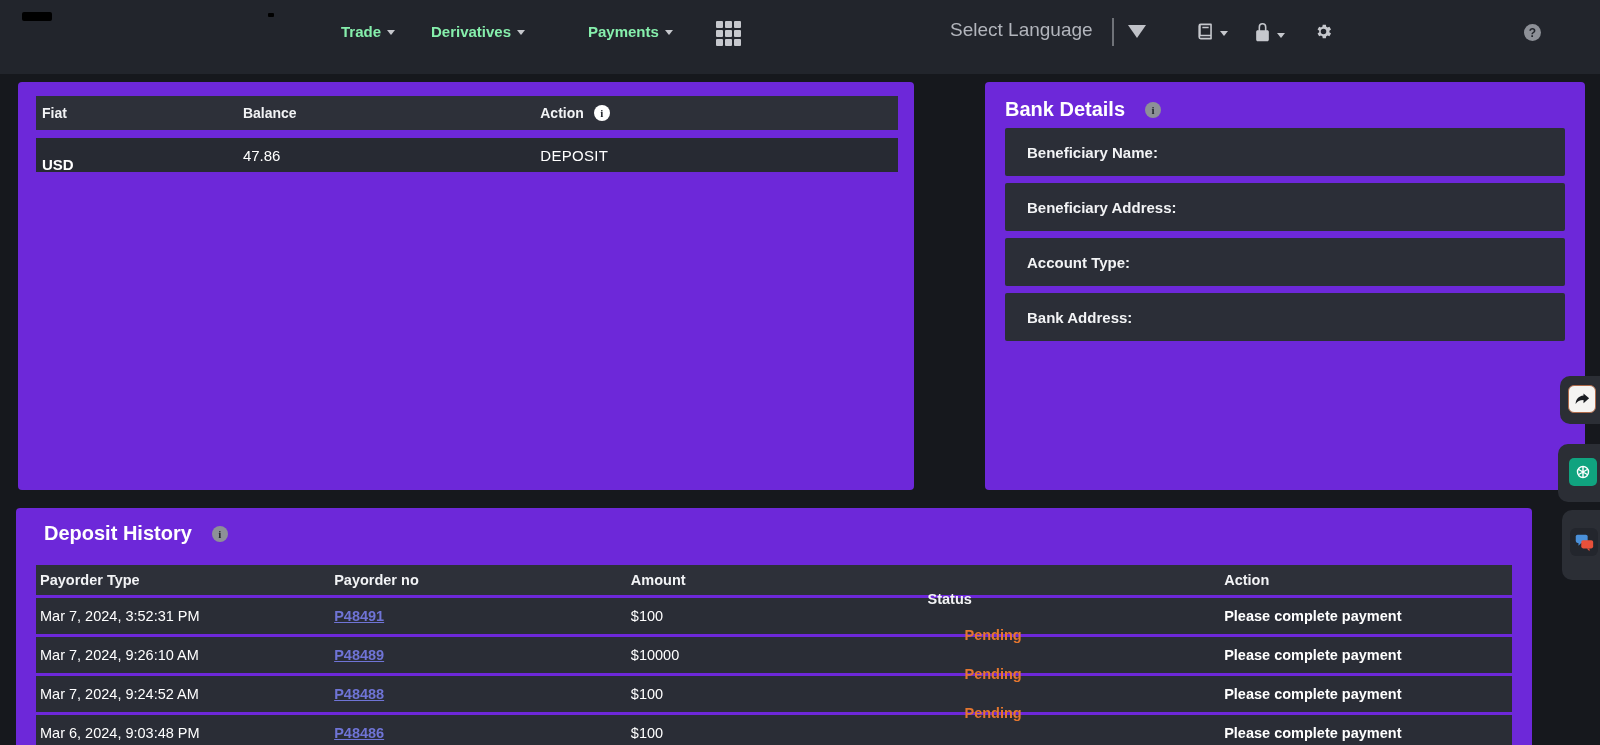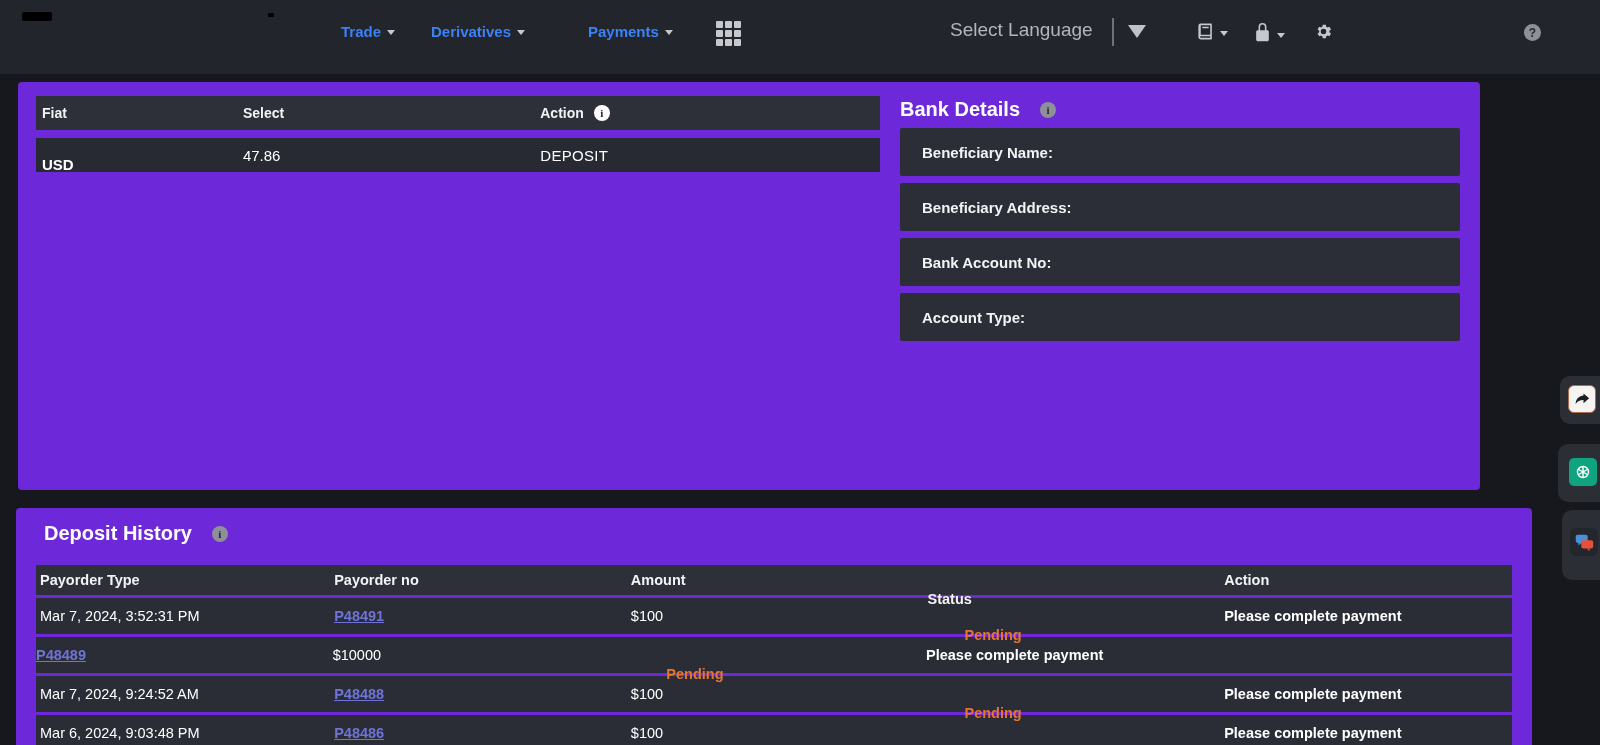--- a/index.html
+++ b/index.html
@@ -13,21 +13,21 @@
 
   
   .nav {
     position:absolute; top:0; left:0; width:1600px; height:74px;
     background:#22252c;
   }
   .logo-redact { position:absolute; left:22px; top:12px; width:30px; height:9px; background:#000; border-radius:2px; }
   .logo-dot    { position:absolute; left:268px; top:13px; width:6px; height:4px; background:#000; border-radius:1px; }
 
   .menu-item {
-    position:absolute; top:23px; font-size:15px; font-weight:600; color:#3b82f6;
+    position:absolute; top:23px; font-size:15px; font-weight:600; color:#86efac;
     cursor:pointer; display:flex; align-items:center; gap:6px;
   }
   .caret-down {
     width:0; height:0; border-left:4px solid transparent; border-right:4px solid transparent;
     border-top:5px solid #c6c8cd; display:inline-block; margin-top:2px;
   }
   .grid-icon {
     position:absolute; left:716px; top:21px; width:26px; height:26px;
     display:grid; grid-template-columns:repeat(3,7px); grid-template-rows:repeat(3,7px); gap:2px; cursor:pointer;
   }
@@ -47,21 +47,21 @@
   }
   .help-circle {
     position:absolute; left:1524px; top:24px; width:17px; height:17px; border-radius:50%;
     background:#8d9097; color:#22252c; font-size:12px; font-weight:700;
     display:flex; align-items:center; justify-content:center; cursor:pointer;
   }
 
   
   .panel { position:absolute; background:#6d28d9; border-radius:4px; }
   .fiat-panel    { left:18px;  top:82px;  width:896px;  height:408px; }
-  .bank-panel    { left:880px; top:82px;  width:600px;  height:408px; }
+  .bank-panel    { left:985px; top:82px;  width:600px;  height:408px; }
   .deposit-panel { left:16px;  top:508px; width:1516px; height:290px; }
 
   .info-circle {
     width:16px; height:16px; border-radius:50%; display:inline-flex;
     align-items:center; justify-content:center; font-size:11px; font-weight:700;
     font-family:"Liberation Serif","DejaVu Serif",serif; cursor:pointer; flex:0 0 auto;
   }
   .info-white { background:#ffffff; color:#22252c; }
   .info-grey  { background:#8d9097; color:#23262d; }
 
@@ -180,21 +180,21 @@
         <path d="M19.4 13a7.5 7.5 0 0 0 0-2l2.1-1.6-2-3.5-2.4 1a7.4 7.4 0 0 0-1.7-1L15 3.4h-4l-.4 2.5c-.6.3-1.2.6-1.7 1l-2.4-1-2 3.5L6.6 11a7.5 7.5 0 0 0 0 2l-2.1 1.6 2 3.5 2.4-1c.5.4 1.1.7 1.7 1l.4 2.5h4l.4-2.5c.6-.3 1.2-.6 1.7-1l2.4 1 2-3.5L19.4 13zM12 15.5a3.5 3.5 0 1 1 0-7 3.5 3.5 0 0 1 0 7z"></path>
       </svg>
   </span>
 
   <span class="help-circle">?</span>
 </header>
 
 <section class="panel fiat-panel">
   <div class="f-header">
     <span class="f-c1">Fiat</span>
-    <span class="f-c2">Select</span>
+    <span class="f-c2">Balance</span>
     <span class="f-c3">
       <span>Action</span>
       <span class="info-circle info-white">i</span>
     </span>
   </div>
   <div class="f-row">
     <span class="f-c1 fiat-code">USD</span>
     <span class="f-c2">47.86</span>
     <span class="f-c3">
       <span class="deposit-link">DEPOSIT</span>
@@ -202,22 +202,22 @@
   </div>
 </section>
 
 <section class="panel bank-panel">
   <div class="panel-title">
     <span>Bank Details</span>
     <span class="info-circle info-grey">i</span>
   </div>
   <div class="bank-row">Beneficiary Name:</div>
   <div class="bank-row">Beneficiary Address:</div>
-  <div class="bank-row">Bank Account No:</div>
   <div class="bank-row">Account Type:</div>
+  <div class="bank-row">Bank Address:</div>
 </section>
 
 <section class="panel deposit-panel">
   <div class="panel-title">
     <span>Deposit History</span>
     <span class="info-circle info-grey">i</span>
   </div>
 
   <div class="dt-header">
     <span class="c1">Payorder Type</span>
@@ -229,20 +229,21 @@
 
   <div class="dt-row">
     <span class="c1">Mar 7, 2024, 3:52:31 PM</span>
     <span class="c2"><a class="order-link">P48491</a></span>
     <span class="c3">$100</span>
     <span class="c4 status-pending">Pending</span>
     <span class="c5">Please complete payment</span>
   </div>
 
   <div class="dt-row">
+    <span class="c1">Mar 7, 2024, 9:26:10 AM</span>
     <span class="c2"><a class="order-link">P48489</a></span>
     <span class="c3">$10000</span>
     <span class="c4 status-pending">Pending</span>
     <span class="c5">Please complete payment</span>
   </div>
 
   <div class="dt-row">
     <span class="c1">Mar 7, 2024, 9:24:52 AM</span>
     <span class="c2"><a class="order-link">P48488</a></span>
     <span class="c3">$100</span>

